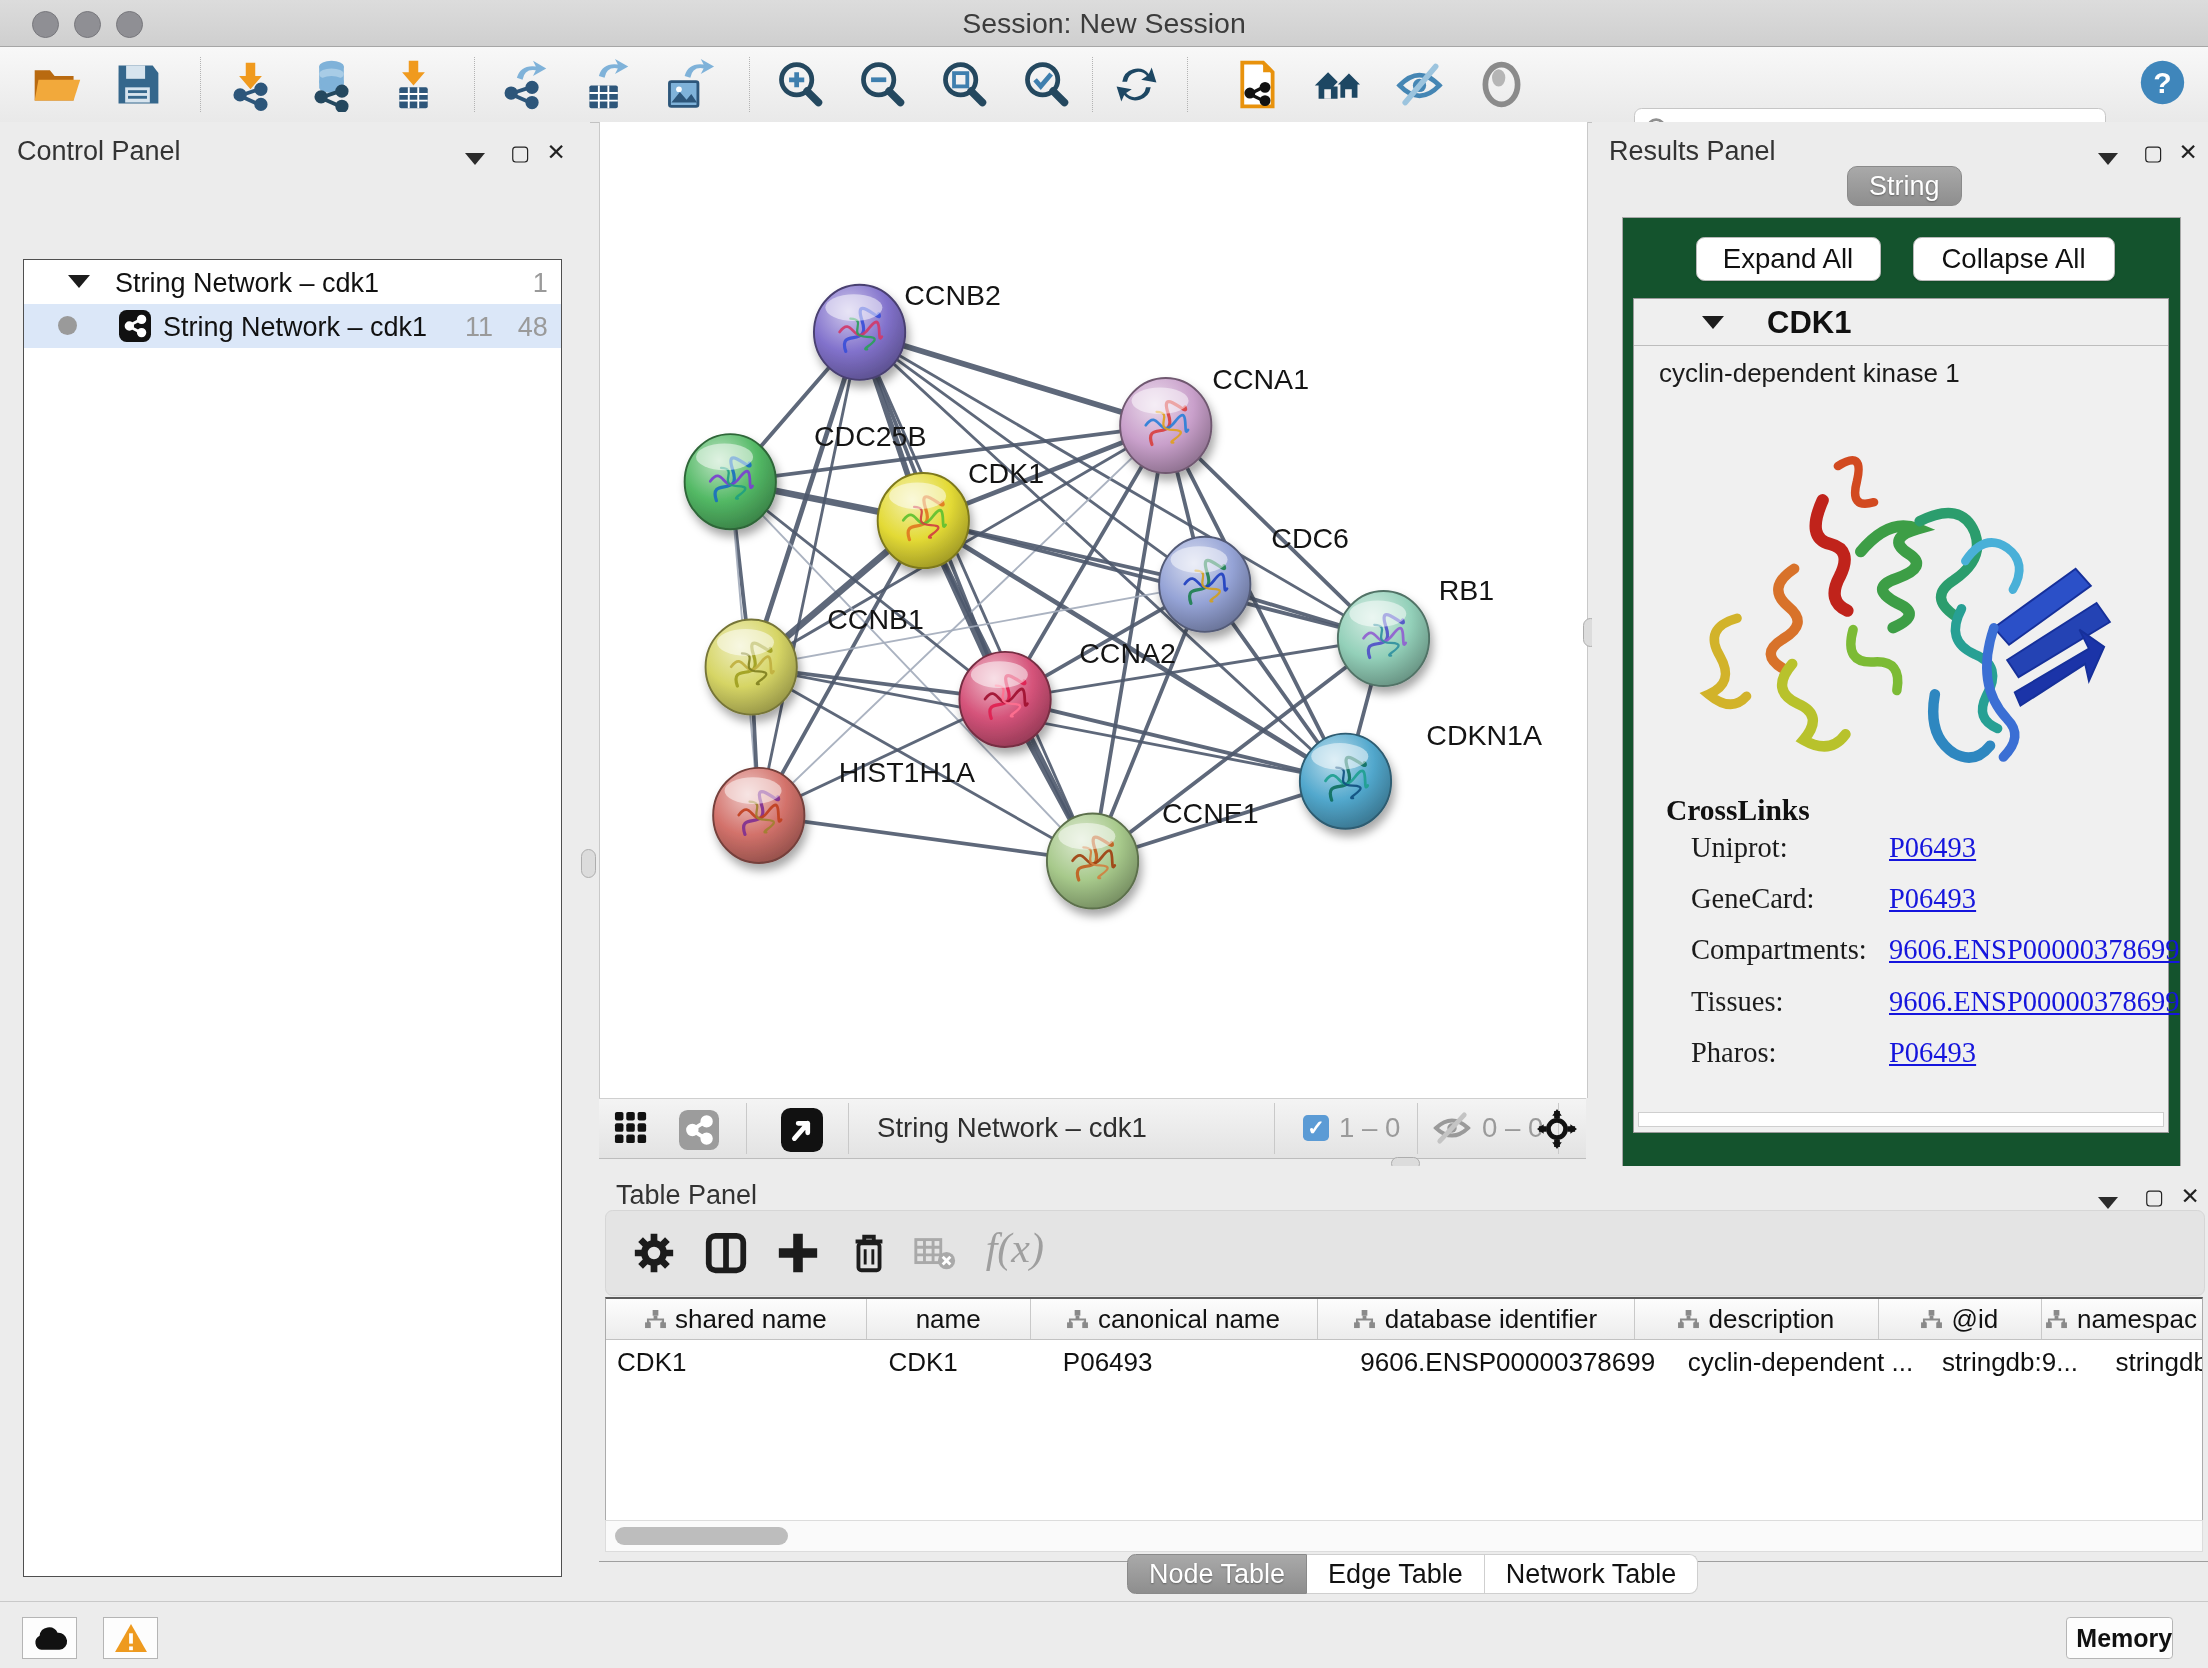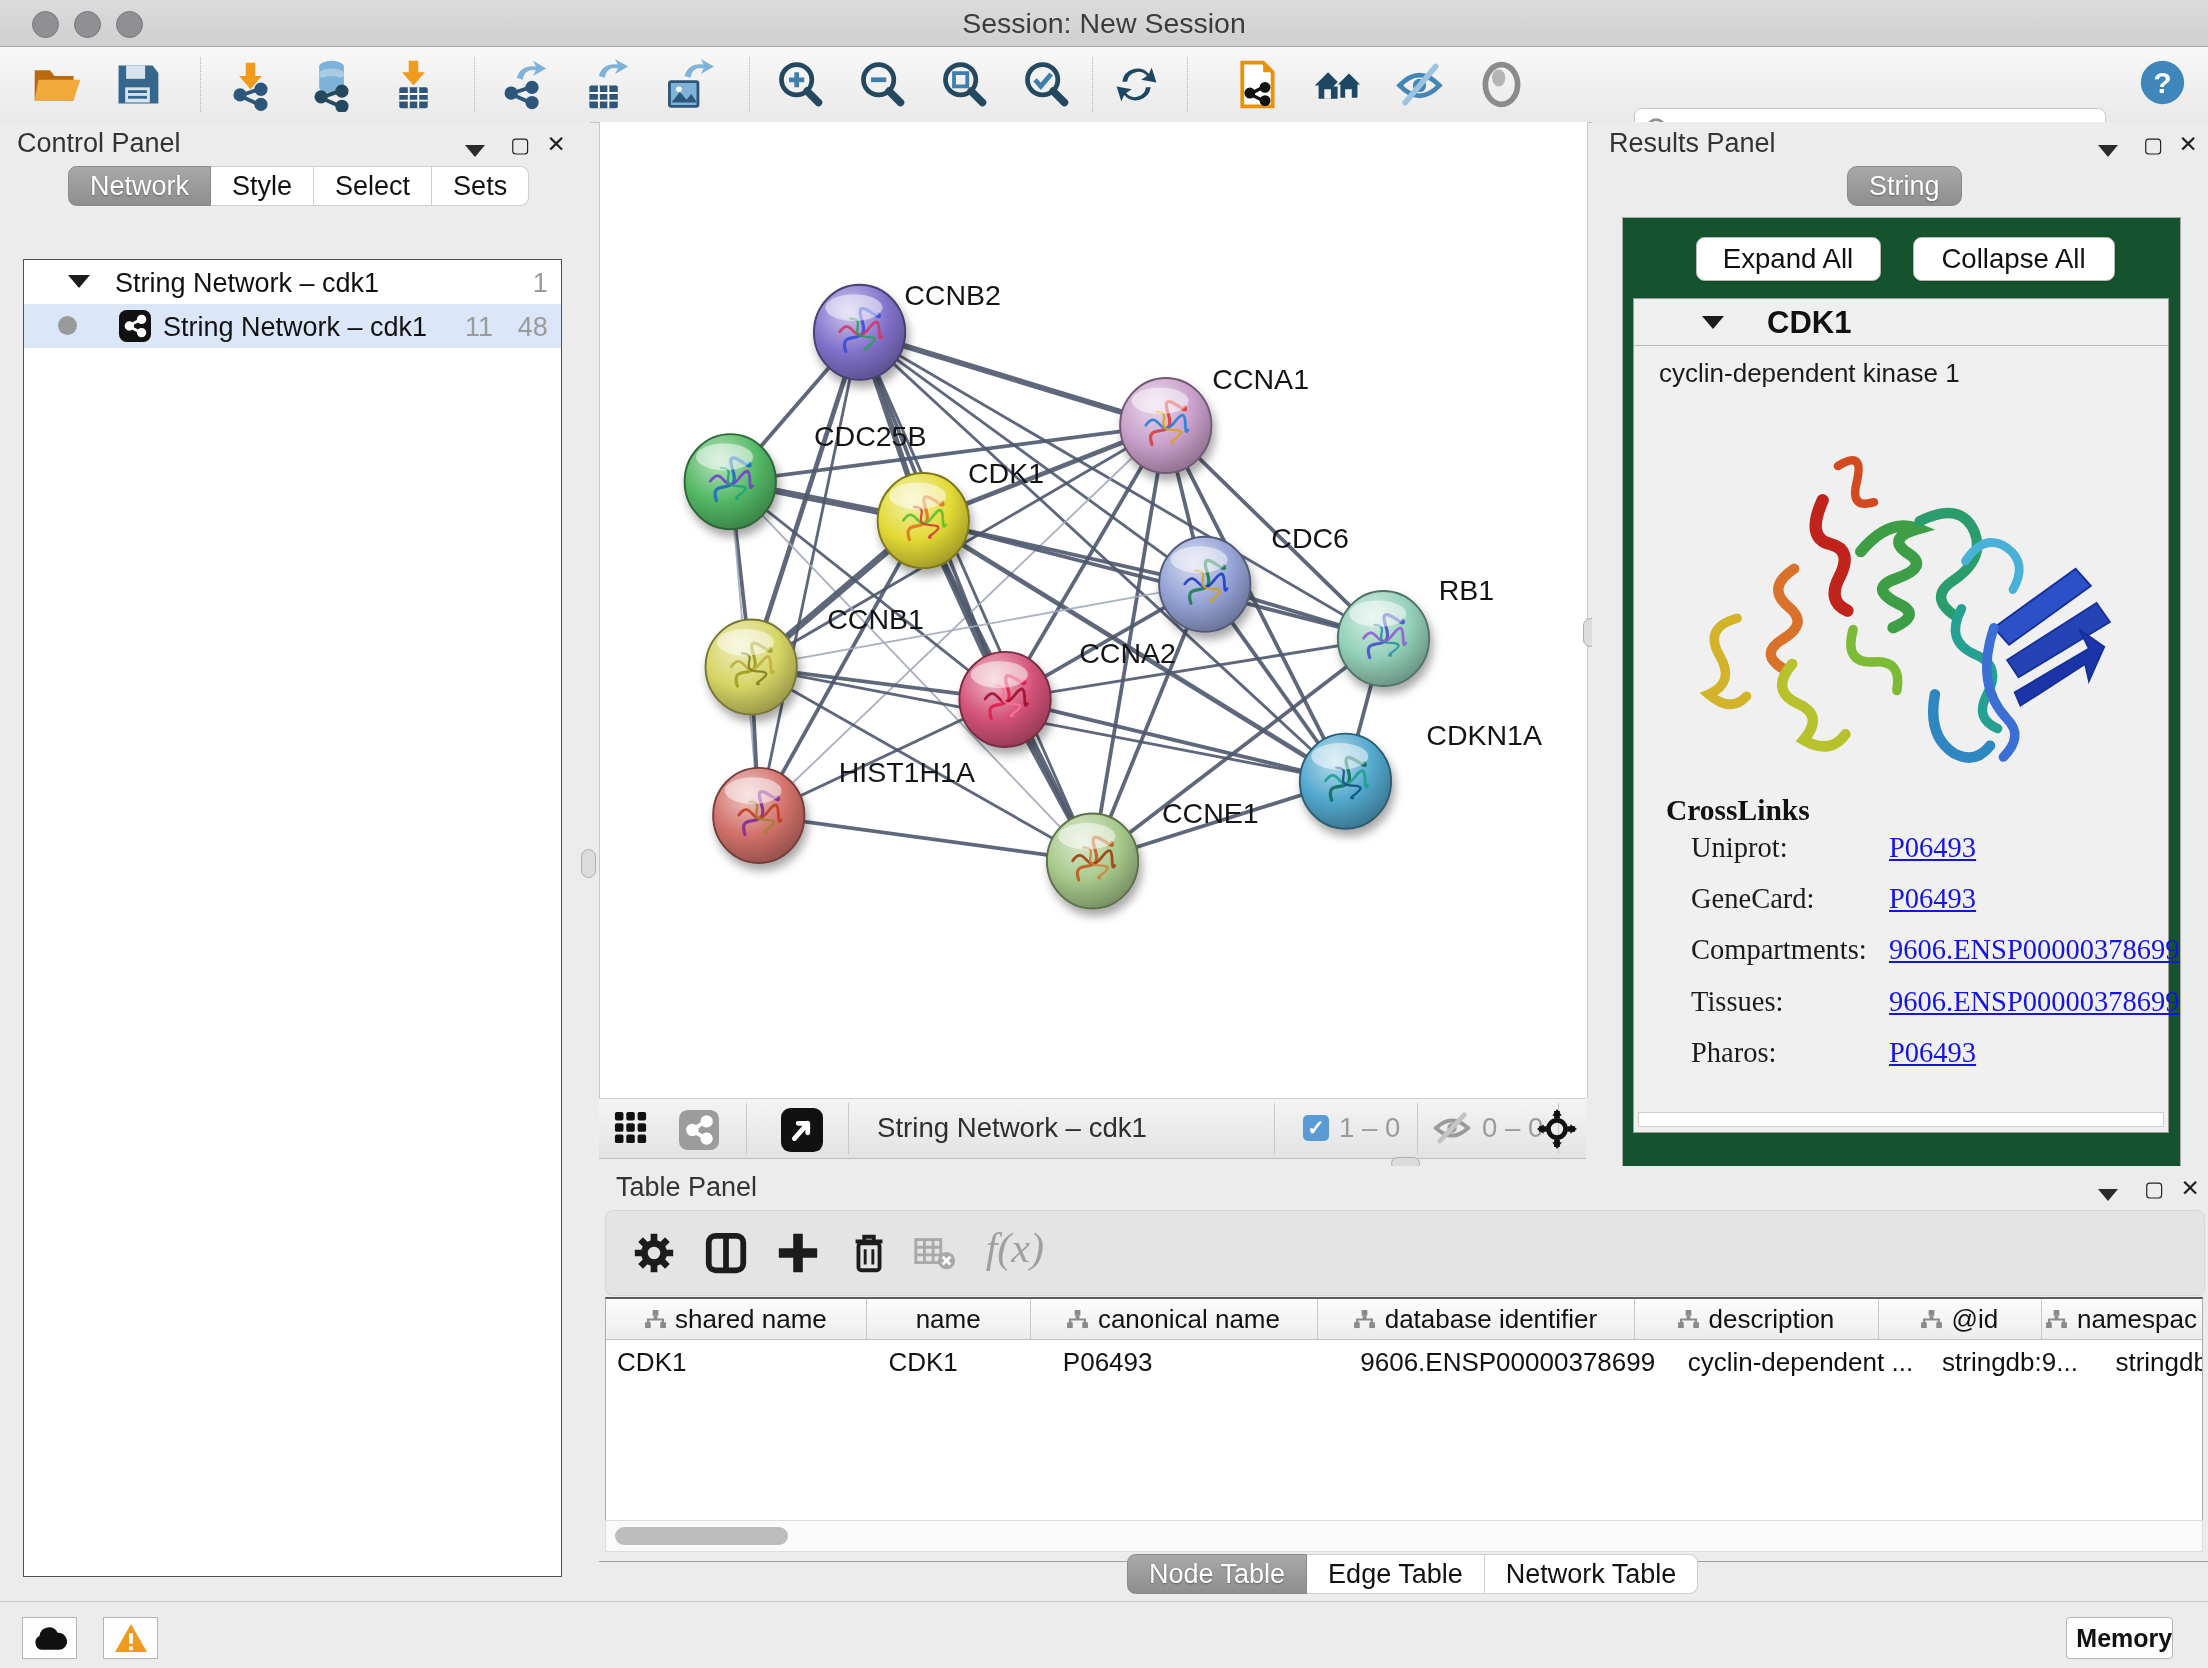--- a/index.html
+++ b/index.html
@@ -22,21 +22,21 @@
     background:linear-gradient(#f8f8f8,#e9e9e9);border-bottom:1px solid #c2c2c2;}
   .tbtn{position:absolute;top:9.5px;width:55px;height:55px;border:none;background:transparent;
     padding:0;cursor:pointer;}
   .tsep{position:absolute;top:9.5px;width:0;height:55px;border-left:1.9px dotted #b3b3b3;}
   .searchwrap{position:absolute;left:1634px;top:61px;width:470px;height:44px;background:#fff;
     border:1.9px solid #c6c6c6;border-radius:7.6px;display:flex;align-items:center;}
   .searchwrap input{border:none;outline:none;flex:1;font-size:25px;height:36px;
     font-family:"Liberation Sans",sans-serif;background:transparent;}
 
   
-  .phead{position:absolute;left:0;right:0;top:0;height:42px;}
+  .phead{position:absolute;left:0;right:0;top:8px;height:42px;}
   .phead .ptitle{position:absolute;left:17px;top:5.7px;font-size:27px;color:#333;}
   .pctl{position:absolute;top:9.5px;width:28.5px;height:25px;color:#222;font-size:23px;
     line-height:25px;text-align:center;cursor:pointer;}
   .pctl.box{font-size:21px;}
   .arrow-down{width:0;height:0;border-left:10.5px solid transparent;border-right:10.5px solid transparent;
     border-top:12.4px solid #2b2b2b;display:inline-block;}
 
   
   .seg{position:absolute;display:flex;}
   .seg .tab{height:38px;line-height:38px;text-align:center;font-size:27px;background:#fff;
@@ -310,26 +310,20 @@
     </svg>
   </button>
 </div>
 
 <div class="abs control-panel">
   <div class="phead">
     <div class="ptitle">Control Panel</div>
     <div class="pctl" style="left:461px;top:15px"><span class="arrow-down"></span></div>
     <div class="pctl box" style="left:506px">▢</div>
     <div class="pctl" style="left:542px">✕</div>
-  </div>
-  <div class="seg" style="left:68px;top:44px">
-    <div class="tab sel">Network</div>
-    <div class="tab">Style</div>
-    <div class="tab">Select</div>
-    <div class="tab">Sets</div>
   </div>
   <div class="treebox">
     <div class="trow">
       <div class="tri-down"></div>
       <div class="lbl">String Network – cdk1</div>
       <div class="cnt" style="right:13.3px">1</div>
     </div>
     <div class="trow sel">
       <div class="graydot"></div>
       <div class="strbadge">

